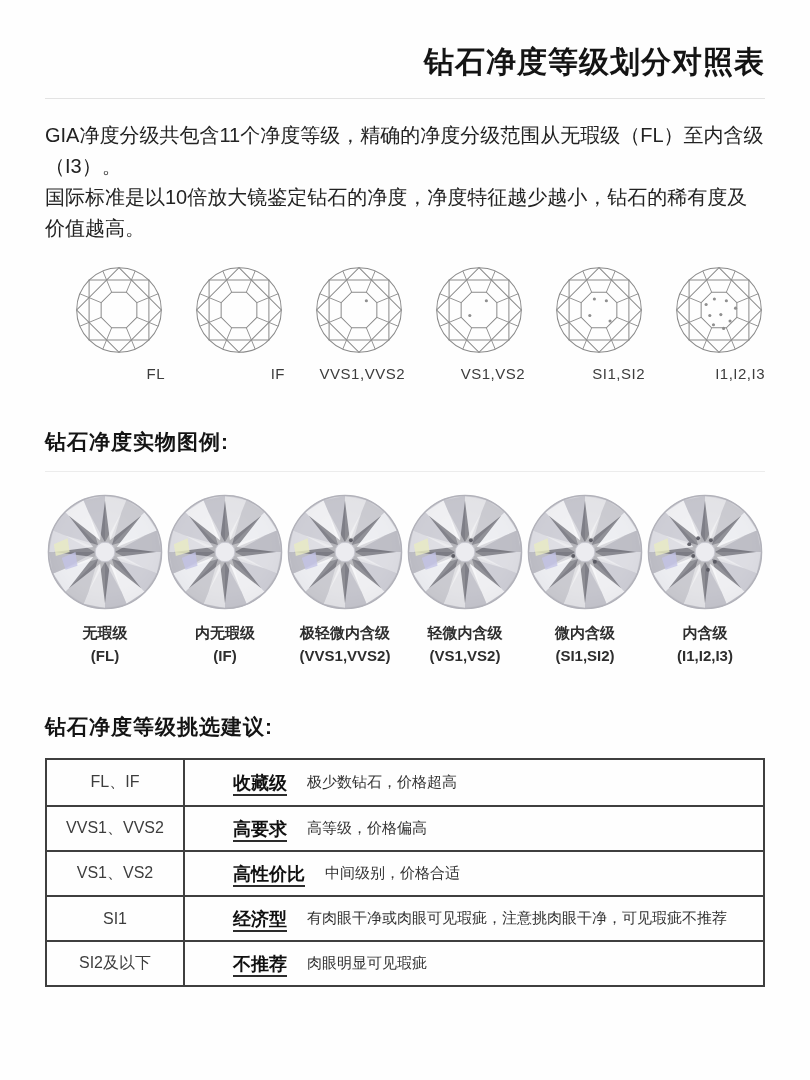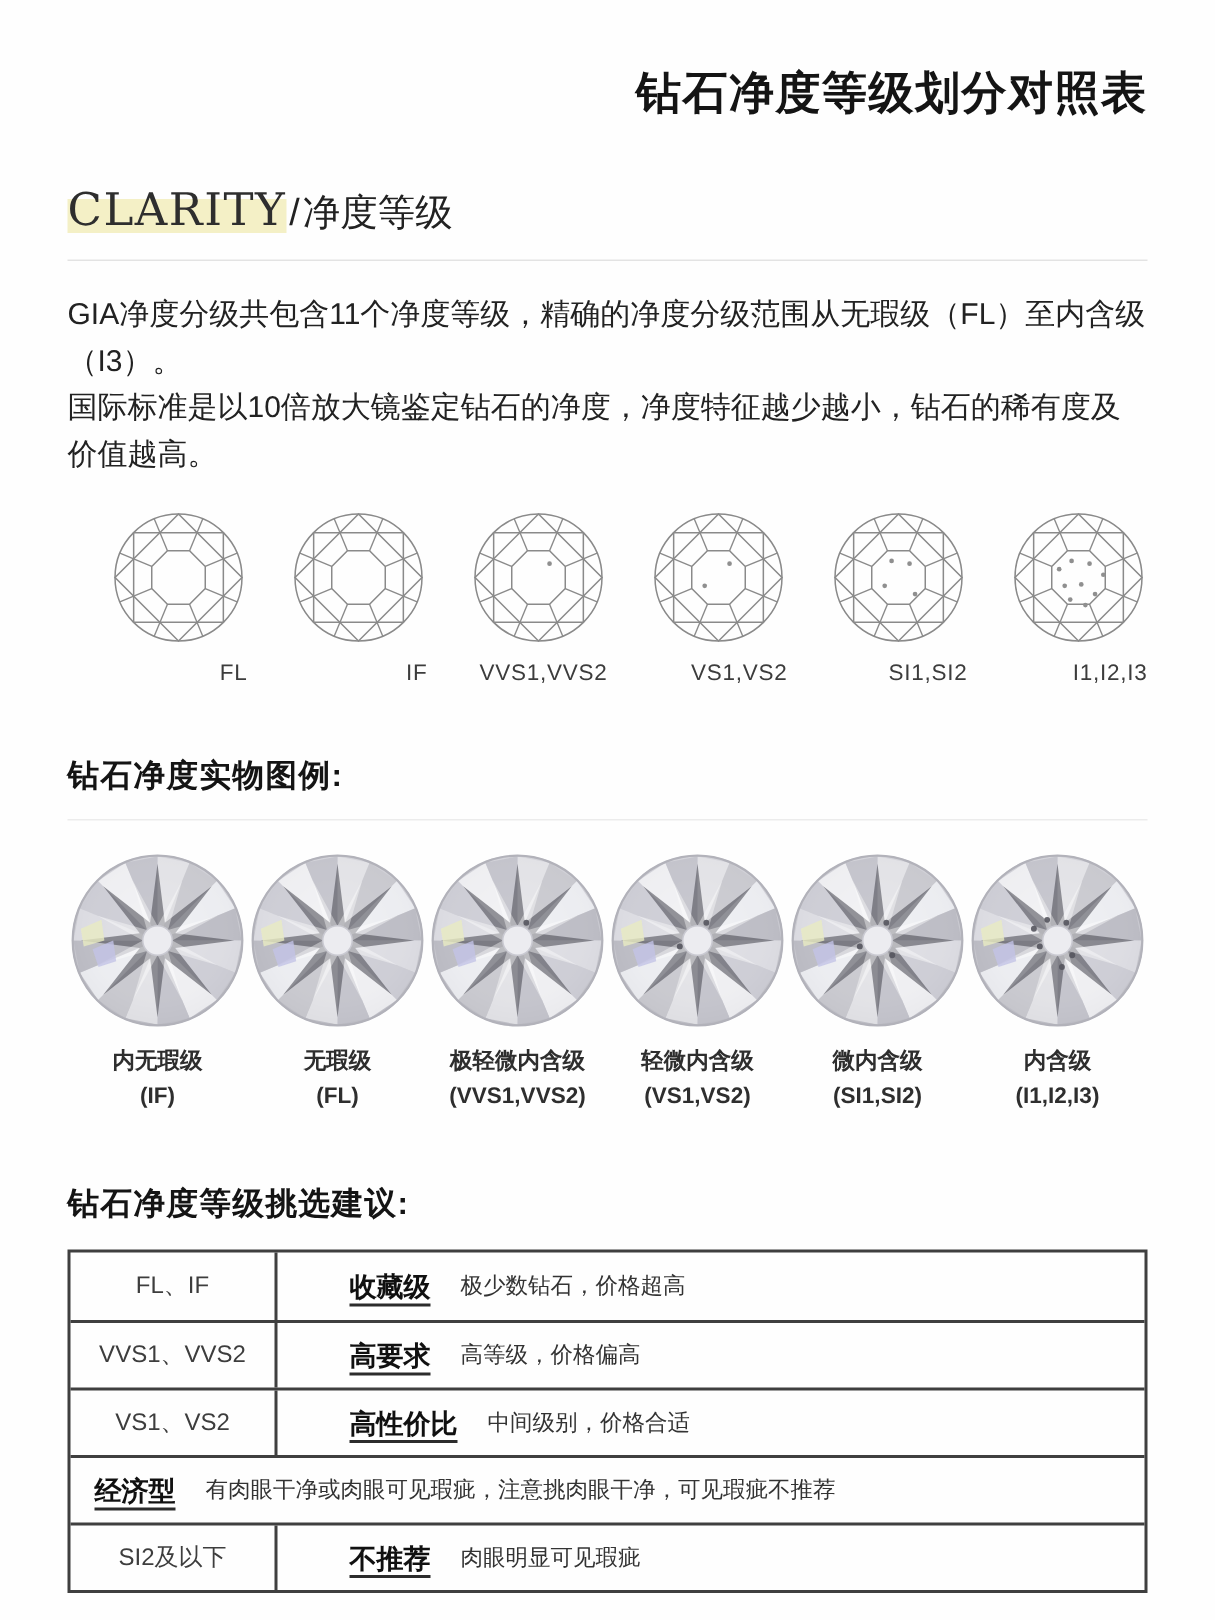--- a/index.html
+++ b/index.html
@@ -56,25 +56,20 @@
   }
   .advice-desc { font-size:15px; color:#333; margin-left:20px; }
 </style>
 </head>
 <body>
 
 <div class="page">
 
   <h1 class="main-title">钻石净度等级划分对照表</h1>
 
-  <div class="clarity-line">
-    <span class="clarity-en">CLARITY</span>
-    <span class="clarity-zh">/</span>
-    <span class="clarity-zh">净度等级</span>
-  </div>
   <div class="divider"></div>
 
   <div class="intro">
     <div>GIA净度分级共包含11个净度等级，精确的净度分级范围从无瑕级（FL）至内含级（I3）。</div>
     <div>国际标准是以10倍放大镜鉴定钻石的净度，净度特征越少越小，钻石的稀有度及价值越高。</div>
   </div>
 
   <div class="grade-row" id="diagram-row">
       <div class="grade-cell">
         <svg width="92" height="92" viewBox="0 0 100 100">
@@ -196,20 +191,58 @@
       </div>
     </div>
 
   <h2 class="section-title">钻石净度实物图例:</h2>
   <div class="divider light"></div>
 
   <div class="photo-row" id="photo-row">
       <div class="photo-cell">
         <svg width="118" height="118" viewBox="0 0 120 120">
           <defs>
+            <radialGradient id="pg0" cx="50%" cy="45%" r="60%">
+        <stop offset="0%" stop-color="#f4f4f6"></stop>
+              <stop offset="70%" stop-color="#d8d8de"></stop>
+        <stop offset="100%" stop-color="#aeaeb6"></stop>
+            </radialGradient>
+          </defs>
+          <circle cx="60" cy="60" r="58" fill="url(#pg0)"></circle>
+          <polygon points="60,60 60.0,3.0 81.8,7.3" fill="#e4e4e8" opacity="0.85"></polygon>
+          <polygon points="60,60 81.8,7.3 100.3,19.7" fill="#c7c7cd" opacity="0.85"></polygon>
+          <polygon points="60,60 100.3,19.7 112.7,38.2" fill="#eff0f3" opacity="0.85"></polygon>
+          <polygon points="60,60 112.7,38.2 117.0,60.0" fill="#b9b9c1" opacity="0.85"></polygon>
+          <polygon points="60,60 117.0,60.0 112.7,81.8" fill="#dddde3" opacity="0.85"></polygon>
+          <polygon points="60,60 112.7,81.8 100.3,100.3" fill="#cbcbd3" opacity="0.85"></polygon>
+          <polygon points="60,60 100.3,100.3 81.8,112.7" fill="#f2f2f5" opacity="0.85"></polygon>
+          <polygon points="60,60 81.8,112.7 60.0,117.0" fill="#c1c1c9" opacity="0.85"></polygon>
+          <polygon points="60,60 60.0,117.0 38.2,112.7" fill="#e4e4e8" opacity="0.85"></polygon>
+          <polygon points="60,60 38.2,112.7 19.7,100.3" fill="#c7c7cd" opacity="0.85"></polygon>
+          <polygon points="60,60 19.7,100.3 7.3,81.8" fill="#eff0f3" opacity="0.85"></polygon>
+          <polygon points="60,60 7.3,81.8 3.0,60.0" fill="#b9b9c1" opacity="0.85"></polygon>
+          <polygon points="60,60 3.0,60.0 7.3,38.2" fill="#dddde3" opacity="0.85"></polygon>
+          <polygon points="60,60 7.3,38.2 19.7,19.7" fill="#cbcbd3" opacity="0.85"></polygon>
+          <polygon points="60,60 19.7,19.7 38.2,7.3" fill="#f2f2f5" opacity="0.85"></polygon>
+          <polygon points="60,60 38.2,7.3 60.0,3.0" fill="#c1c1c9" opacity="0.85"></polygon>
+          <polygon points="60.0,8.0 65.0,48.0 96.8,23.2 72.0,55.0 112.0,60.0 72.0,65.0 96.8,96.8 65.0,72.0 60.0,112.0 55.0,72.0 23.2,96.8 48.0,65.0 8.0,60.0 48.0,55.0 23.2,23.2 55.0,48.0" fill="#43434c" opacity="0.55"></polygon>
+          <polygon points="76.8,19.3 67.1,52.9 100.7,43.2 70.0,60.0 100.7,76.8 67.1,67.1 76.8,100.7 60.0,70.0 43.2,100.7 52.9,67.1 19.3,76.8 50.0,60.0 19.3,43.2 52.9,52.9 43.2,19.3 60.0,50.0" fill="#ffffff" opacity="0.4"></polygon>
+          <polygon points="8,52 22,46 24,60 10,64" fill="#e9ebc2" opacity="0.8"></polygon>
+          <polygon points="16,66 30,60 32,74 20,78" fill="#c3c3e6" opacity="0.8"></polygon>
+          <circle cx="60" cy="60" r="10" fill="#ececf0" stroke="#c9c9d1" stroke-width="1"></circle>
+          <circle cx="60" cy="60" r="57.5" fill="none" stroke="#b2b2ba" stroke-width="1.5"></circle>
+        </svg>
+        <div class="photo-label">
+       <div>无瑕级</div>
+       <div class="photo-code">(FL)</div>
+     </div>
+      </div>
+      <div class="photo-cell">
+        <svg width="118" height="118" viewBox="0 0 120 120">
+          <defs>
             <radialGradient id="pg1" cx="50%" cy="45%" r="60%">
         <stop offset="0%" stop-color="#f4f4f6"></stop>
               <stop offset="70%" stop-color="#d8d8de"></stop>
         <stop offset="100%" stop-color="#aeaeb6"></stop>
             </radialGradient>
           </defs>
           <circle cx="60" cy="60" r="58" fill="url(#pg1)"></circle>
           <polygon points="60,60 60.0,3.0 81.8,7.3" fill="#e4e4e8" opacity="0.85"></polygon>
           <polygon points="60,60 81.8,7.3 100.3,19.7" fill="#c7c7cd" opacity="0.85"></polygon>
           <polygon points="60,60 100.3,19.7 112.7,38.2" fill="#eff0f3" opacity="0.85"></polygon>
@@ -229,58 +262,20 @@
           <polygon points="60.0,8.0 65.0,48.0 96.8,23.2 72.0,55.0 112.0,60.0 72.0,65.0 96.8,96.8 65.0,72.0 60.0,112.0 55.0,72.0 23.2,96.8 48.0,65.0 8.0,60.0 48.0,55.0 23.2,23.2 55.0,48.0" fill="#43434c" opacity="0.55"></polygon>
           <polygon points="76.8,19.3 67.1,52.9 100.7,43.2 70.0,60.0 100.7,76.8 67.1,67.1 76.8,100.7 60.0,70.0 43.2,100.7 52.9,67.1 19.3,76.8 50.0,60.0 19.3,43.2 52.9,52.9 43.2,19.3 60.0,50.0" fill="#ffffff" opacity="0.4"></polygon>
           <polygon points="8,52 22,46 24,60 10,64" fill="#e9ebc2" opacity="0.8"></polygon>
           <polygon points="16,66 30,60 32,74 20,78" fill="#c3c3e6" opacity="0.8"></polygon>
           <circle cx="60" cy="60" r="10" fill="#ececf0" stroke="#c9c9d1" stroke-width="1"></circle>
           <circle cx="60" cy="60" r="57.5" fill="none" stroke="#b2b2ba" stroke-width="1.5"></circle>
         </svg>
         <div class="photo-label">
        <div>内无瑕级</div>
        <div class="photo-code">(IF)</div>
-     </div>
-      </div>
-      <div class="photo-cell">
-        <svg width="118" height="118" viewBox="0 0 120 120">
-          <defs>
-            <radialGradient id="pg0" cx="50%" cy="45%" r="60%">
-        <stop offset="0%" stop-color="#f4f4f6"></stop>
-              <stop offset="70%" stop-color="#d8d8de"></stop>
-        <stop offset="100%" stop-color="#aeaeb6"></stop>
-            </radialGradient>
-          </defs>
-          <circle cx="60" cy="60" r="58" fill="url(#pg0)"></circle>
-          <polygon points="60,60 60.0,3.0 81.8,7.3" fill="#e4e4e8" opacity="0.85"></polygon>
-          <polygon points="60,60 81.8,7.3 100.3,19.7" fill="#c7c7cd" opacity="0.85"></polygon>
-          <polygon points="60,60 100.3,19.7 112.7,38.2" fill="#eff0f3" opacity="0.85"></polygon>
-          <polygon points="60,60 112.7,38.2 117.0,60.0" fill="#b9b9c1" opacity="0.85"></polygon>
-          <polygon points="60,60 117.0,60.0 112.7,81.8" fill="#dddde3" opacity="0.85"></polygon>
-          <polygon points="60,60 112.7,81.8 100.3,100.3" fill="#cbcbd3" opacity="0.85"></polygon>
-          <polygon points="60,60 100.3,100.3 81.8,112.7" fill="#f2f2f5" opacity="0.85"></polygon>
-          <polygon points="60,60 81.8,112.7 60.0,117.0" fill="#c1c1c9" opacity="0.85"></polygon>
-          <polygon points="60,60 60.0,117.0 38.2,112.7" fill="#e4e4e8" opacity="0.85"></polygon>
-          <polygon points="60,60 38.2,112.7 19.7,100.3" fill="#c7c7cd" opacity="0.85"></polygon>
-          <polygon points="60,60 19.7,100.3 7.3,81.8" fill="#eff0f3" opacity="0.85"></polygon>
-          <polygon points="60,60 7.3,81.8 3.0,60.0" fill="#b9b9c1" opacity="0.85"></polygon>
-          <polygon points="60,60 3.0,60.0 7.3,38.2" fill="#dddde3" opacity="0.85"></polygon>
-          <polygon points="60,60 7.3,38.2 19.7,19.7" fill="#cbcbd3" opacity="0.85"></polygon>
-          <polygon points="60,60 19.7,19.7 38.2,7.3" fill="#f2f2f5" opacity="0.85"></polygon>
-          <polygon points="60,60 38.2,7.3 60.0,3.0" fill="#c1c1c9" opacity="0.85"></polygon>
-          <polygon points="60.0,8.0 65.0,48.0 96.8,23.2 72.0,55.0 112.0,60.0 72.0,65.0 96.8,96.8 65.0,72.0 60.0,112.0 55.0,72.0 23.2,96.8 48.0,65.0 8.0,60.0 48.0,55.0 23.2,23.2 55.0,48.0" fill="#43434c" opacity="0.55"></polygon>
-          <polygon points="76.8,19.3 67.1,52.9 100.7,43.2 70.0,60.0 100.7,76.8 67.1,67.1 76.8,100.7 60.0,70.0 43.2,100.7 52.9,67.1 19.3,76.8 50.0,60.0 19.3,43.2 52.9,52.9 43.2,19.3 60.0,50.0" fill="#ffffff" opacity="0.4"></polygon>
-          <polygon points="8,52 22,46 24,60 10,64" fill="#e9ebc2" opacity="0.8"></polygon>
-          <polygon points="16,66 30,60 32,74 20,78" fill="#c3c3e6" opacity="0.8"></polygon>
-          <circle cx="60" cy="60" r="10" fill="#ececf0" stroke="#c9c9d1" stroke-width="1"></circle>
-          <circle cx="60" cy="60" r="57.5" fill="none" stroke="#b2b2ba" stroke-width="1.5"></circle>
-        </svg>
-        <div class="photo-label">
-       <div>无瑕级</div>
-       <div class="photo-code">(FL)</div>
      </div>
       </div>
       <div class="photo-cell">
         <svg width="118" height="118" viewBox="0 0 120 120">
           <defs>
             <radialGradient id="pg2" cx="50%" cy="45%" r="60%">
         <stop offset="0%" stop-color="#f4f4f6"></stop>
               <stop offset="70%" stop-color="#d8d8de"></stop>
         <stop offset="100%" stop-color="#aeaeb6"></stop>
             </radialGradient>
@@ -460,20 +455,21 @@
      </div>
       </div>
       <div class="advice-row">
         <div class="advice-grades">VS1、VS2</div>
      <div class="advice-right">
        <span class="advice-tier">高性价比</span>
        <span class="advice-desc">中间级别，价格合适</span>
      </div>
       </div>
       <div class="advice-row">
+        <div class="advice-grades">SI1</div>
      <div class="advice-right">
        <span class="advice-tier">经济型</span>
        <span class="advice-desc">有肉眼干净或肉眼可见瑕疵，注意挑肉眼干净，可见瑕疵不推荐</span>
      </div>
       </div>
       <div class="advice-row">
         <div class="advice-grades">SI2及以下</div>
      <div class="advice-right">
        <span class="advice-tier">不推荐</span>
        <span class="advice-desc">肉眼明显可见瑕疵</span>

